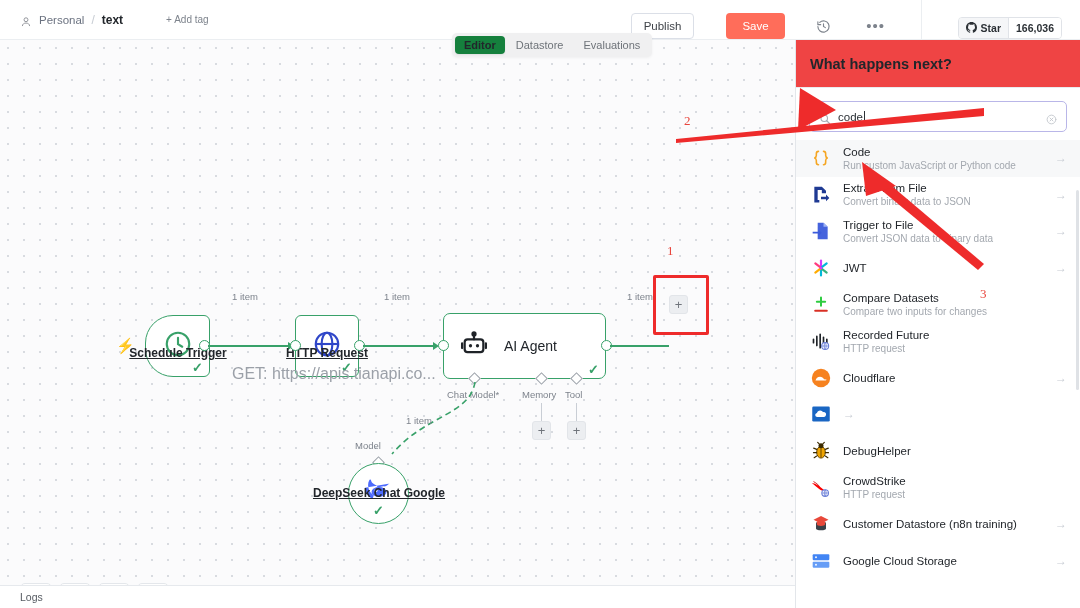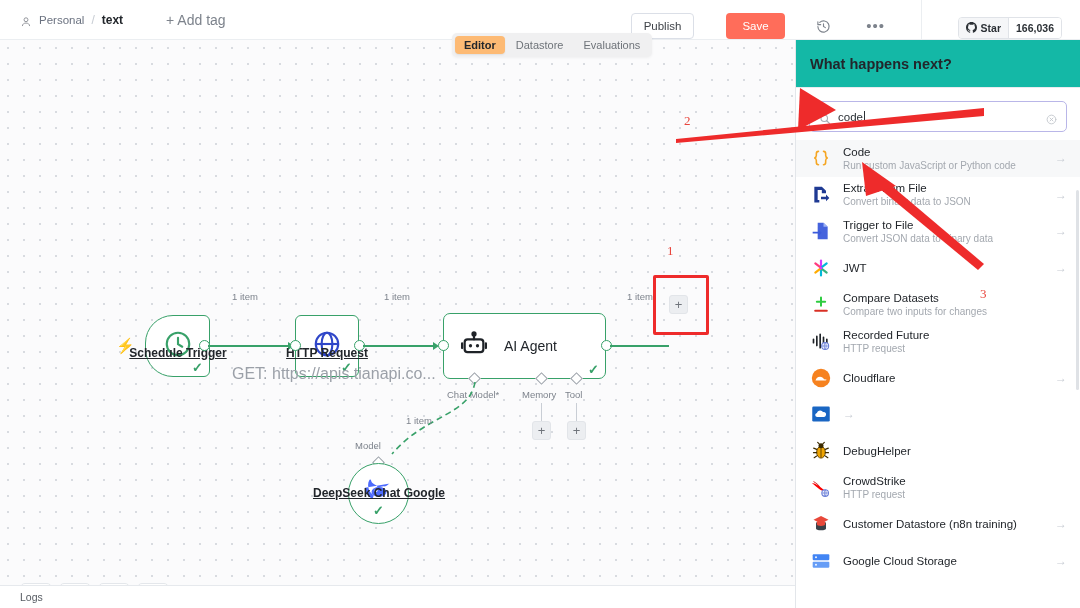--- a/index.html
+++ b/index.html
@@ -15,21 +15,21 @@
   .topbar {
     position: absolute; left: 0; top: 0; width: 1080px; height: 40px;
     background: #fff; border-bottom: 1px solid #ebeef1;
     display: flex; align-items: center; z-index: 40;
   }
   .breadcrumb { display: flex; align-items: center; padding-left: 20px; gap: 7px; }
   .bc-person-icon { width: 12px; height: 12px; color: #909399; display: inline-block; }
   .bc-personal { font-size: 11.5px; color: #6b7280; }
   .bc-sep { font-size: 12px; color: #c6cbd2; }
   .bc-name { font-size: 12px; color: #22262b; font-weight: 700; }
-  .add-tag { margin-left: 36px; font-size: 14px; color: #7d838c; }
+  .add-tag { margin-left: 36px; font-size: 10px; color: #7d838c; }
   .topbar-right {
     position: absolute; right: 0; top: 0; height: 39px;
     display: flex; align-items: flex-end; gap: 18px;
   }
   .btn-publish {
     font-size: 11.5px; color: #3f4349; background: #fff;
     border: 1px solid #dbdfe7; border-radius: 4px;
     padding: 5px 12px; line-height: 14px;
   }
   .btn-save {
@@ -57,21 +57,21 @@
   }
 
   
   .tabs {
     position: absolute; left: 452px; top: 33px; z-index: 45;
     display: flex; align-items: center; gap: 2px;
     background: #f0f0f1; border-radius: 5px; padding: 3px;
     box-shadow: 0 1px 3px rgba(0,0,0,0.05);
   }
   .tab { font-size: 11px; color: #6e7379; padding: 3px 9px; border-radius: 4px; }
-  .tab.active { background: #fdba74; color: #22262b; font-weight: 700; box-shadow: 0 1px 2px rgba(0,0,0,0.07); }
+  .tab.active { background: #15803d; color: #22262b; font-weight: 700; box-shadow: 0 1px 2px rgba(0,0,0,0.07); }
 
   
   .canvas {
     position: absolute; left: 0; top: 40px; width: 795px; height: 545px;
     background-color: #fbfbfc;
     background-image: radial-gradient(#d8dbe0 1px, transparent 1px);
     background-size: 16px 16px;
     overflow: hidden;
   }
   .logs-bar {
@@ -152,21 +152,21 @@
     border-radius: 5px; display: flex; align-items: center; justify-content: center;
     color: #4b5058;
   }
 
   
   .panel {
     position: absolute; right: 0; top: 40px; width: 285px; height: 568px;
     background: #fff; border-left: 1px solid #e3e6ea; overflow: hidden;
   }
   .panel-header {
-    height: 48px; background: #14b8a6; border-bottom: 1px solid #e9ebef;
+    height: 48px; background: #ef4444; border-bottom: 1px solid #e9ebef;
     display: flex; align-items: center; padding-left: 14px;
   }
   .panel-title { font-size: 14.5px; font-weight: 700; color: #22262b; }
   .search-wrap { padding: 13px 13px 8px 13px; }
   .search-box {
     height: 31px; border: 1px solid #b9b6e8; border-radius: 5px;
     display: flex; align-items: center; padding: 0 9px; gap: 7px; background: #fff;
   }
   .search-icon { width: 12px; height: 12px; color: #a9aeb6; flex: 0 0 auto; }
   .search-text { font-size: 11.5px; color: #2c3136; flex: 1; position: relative; }

